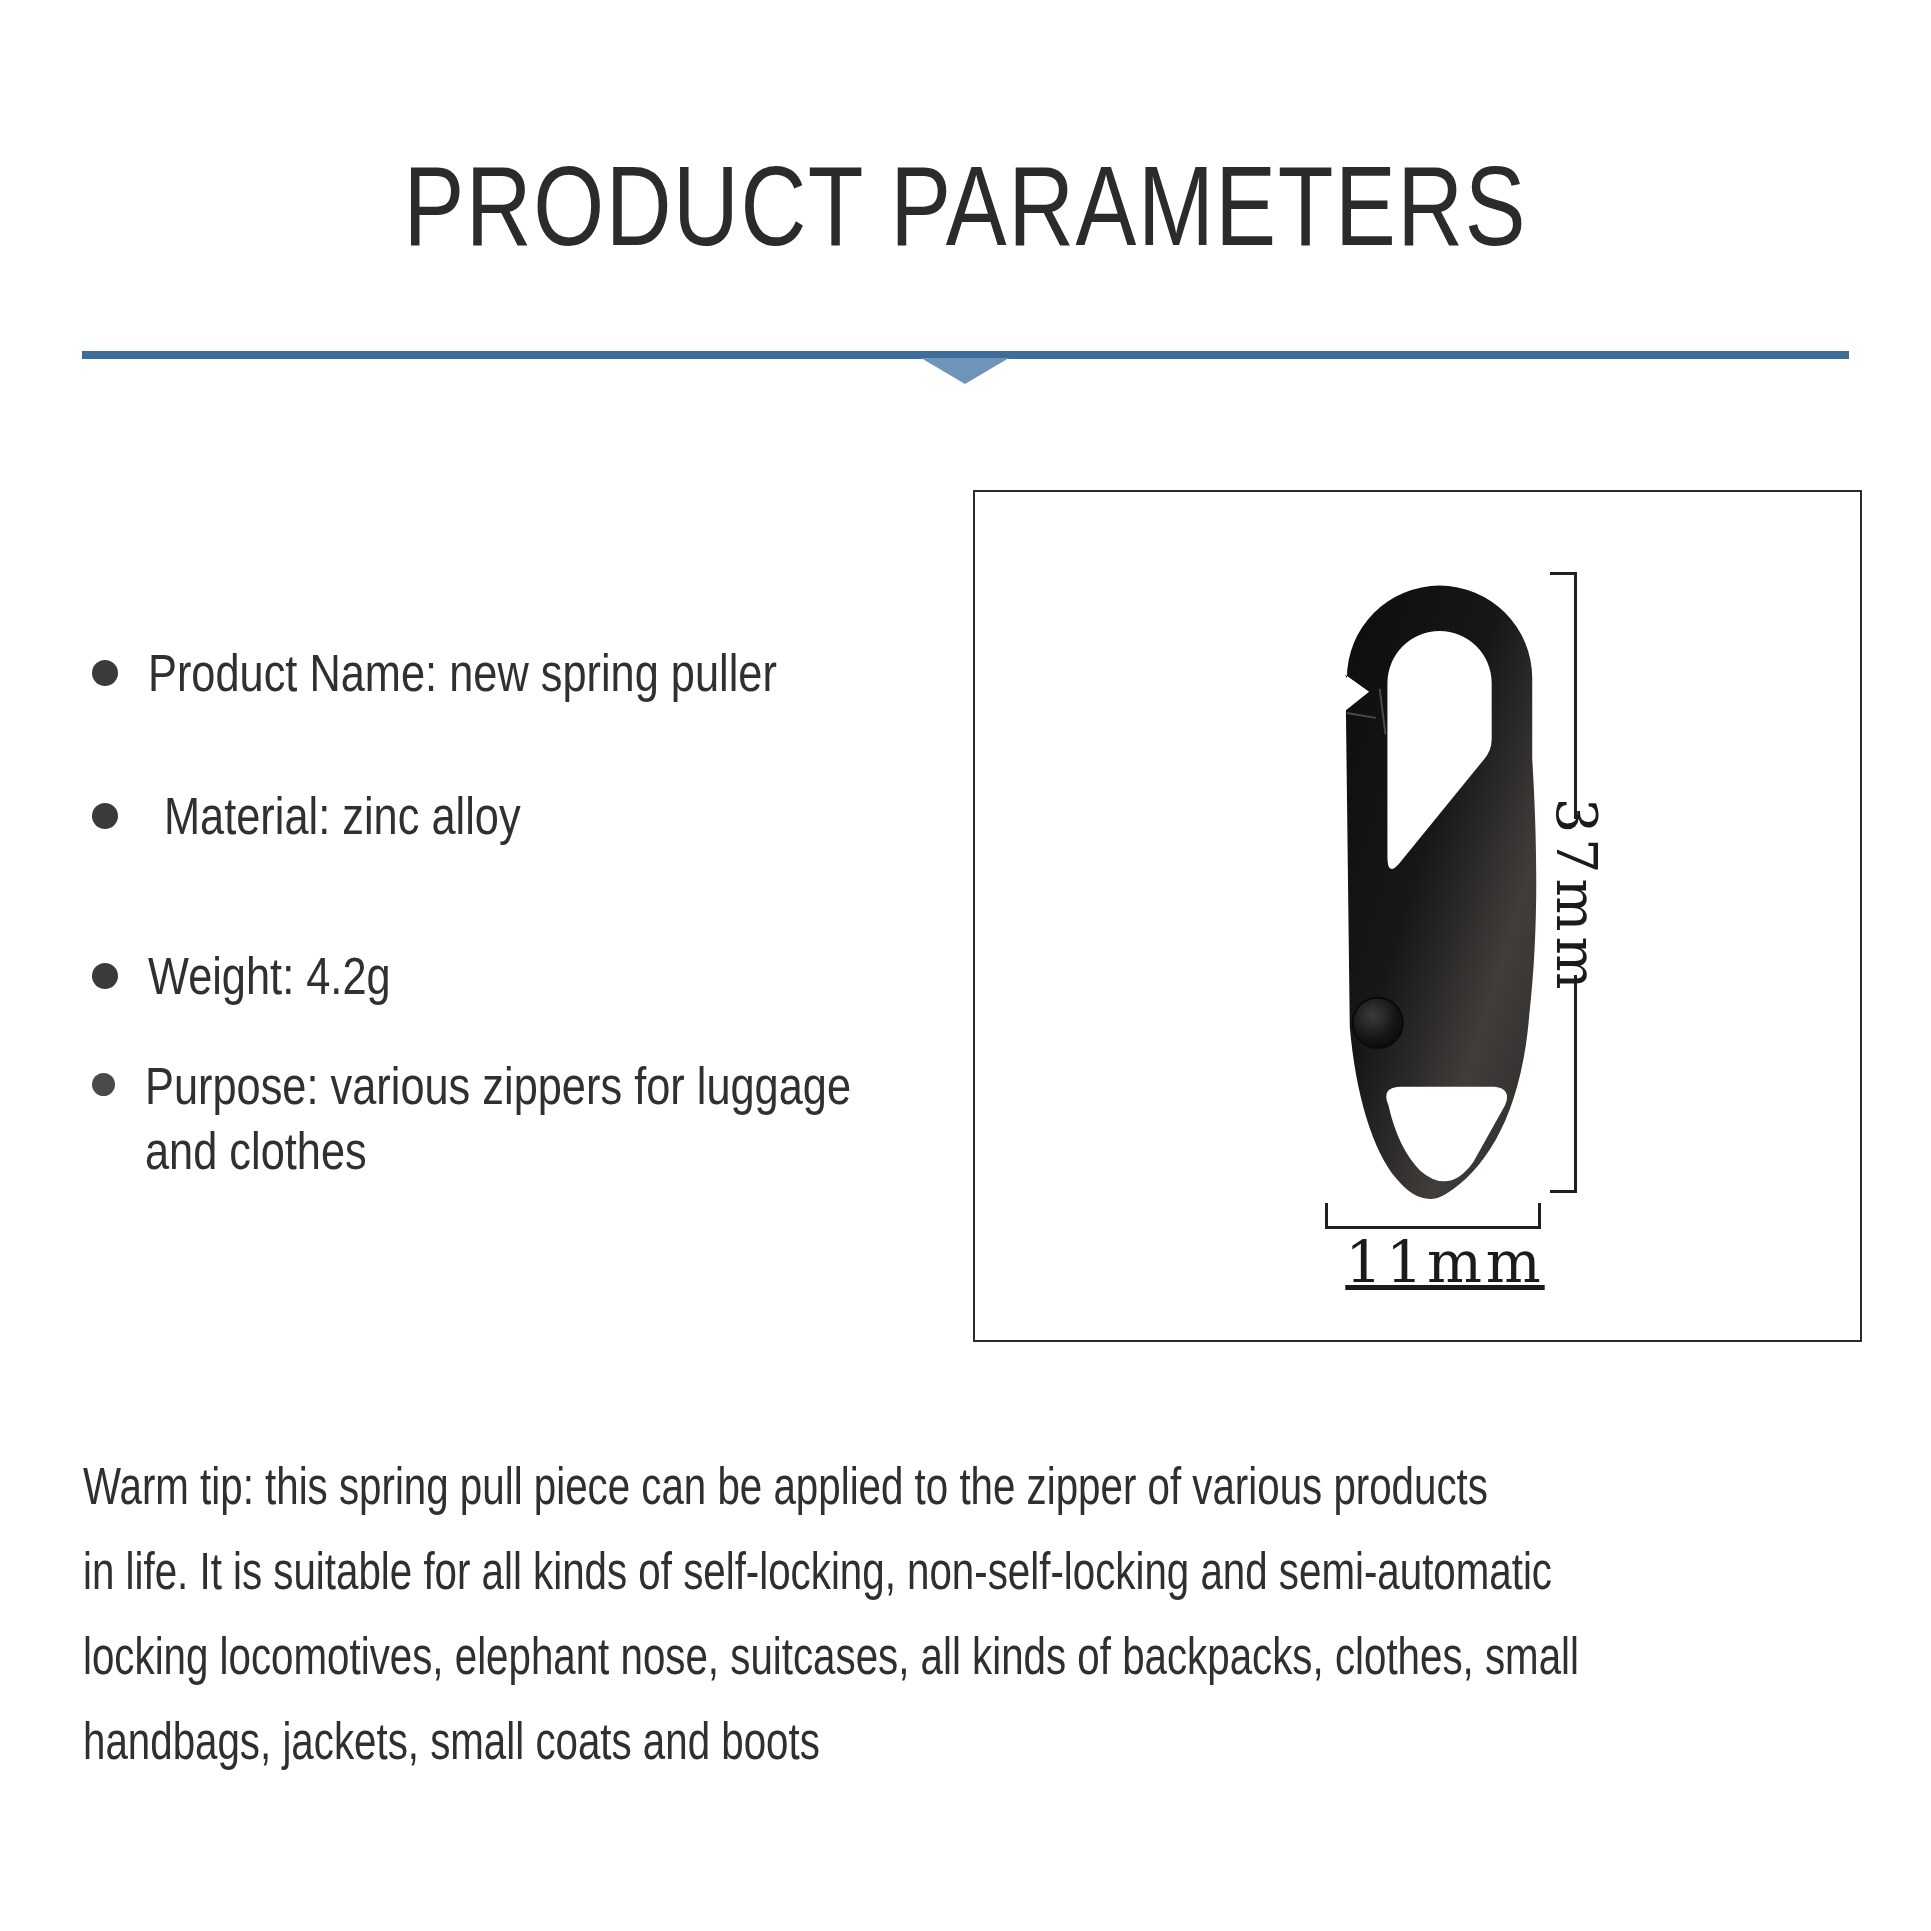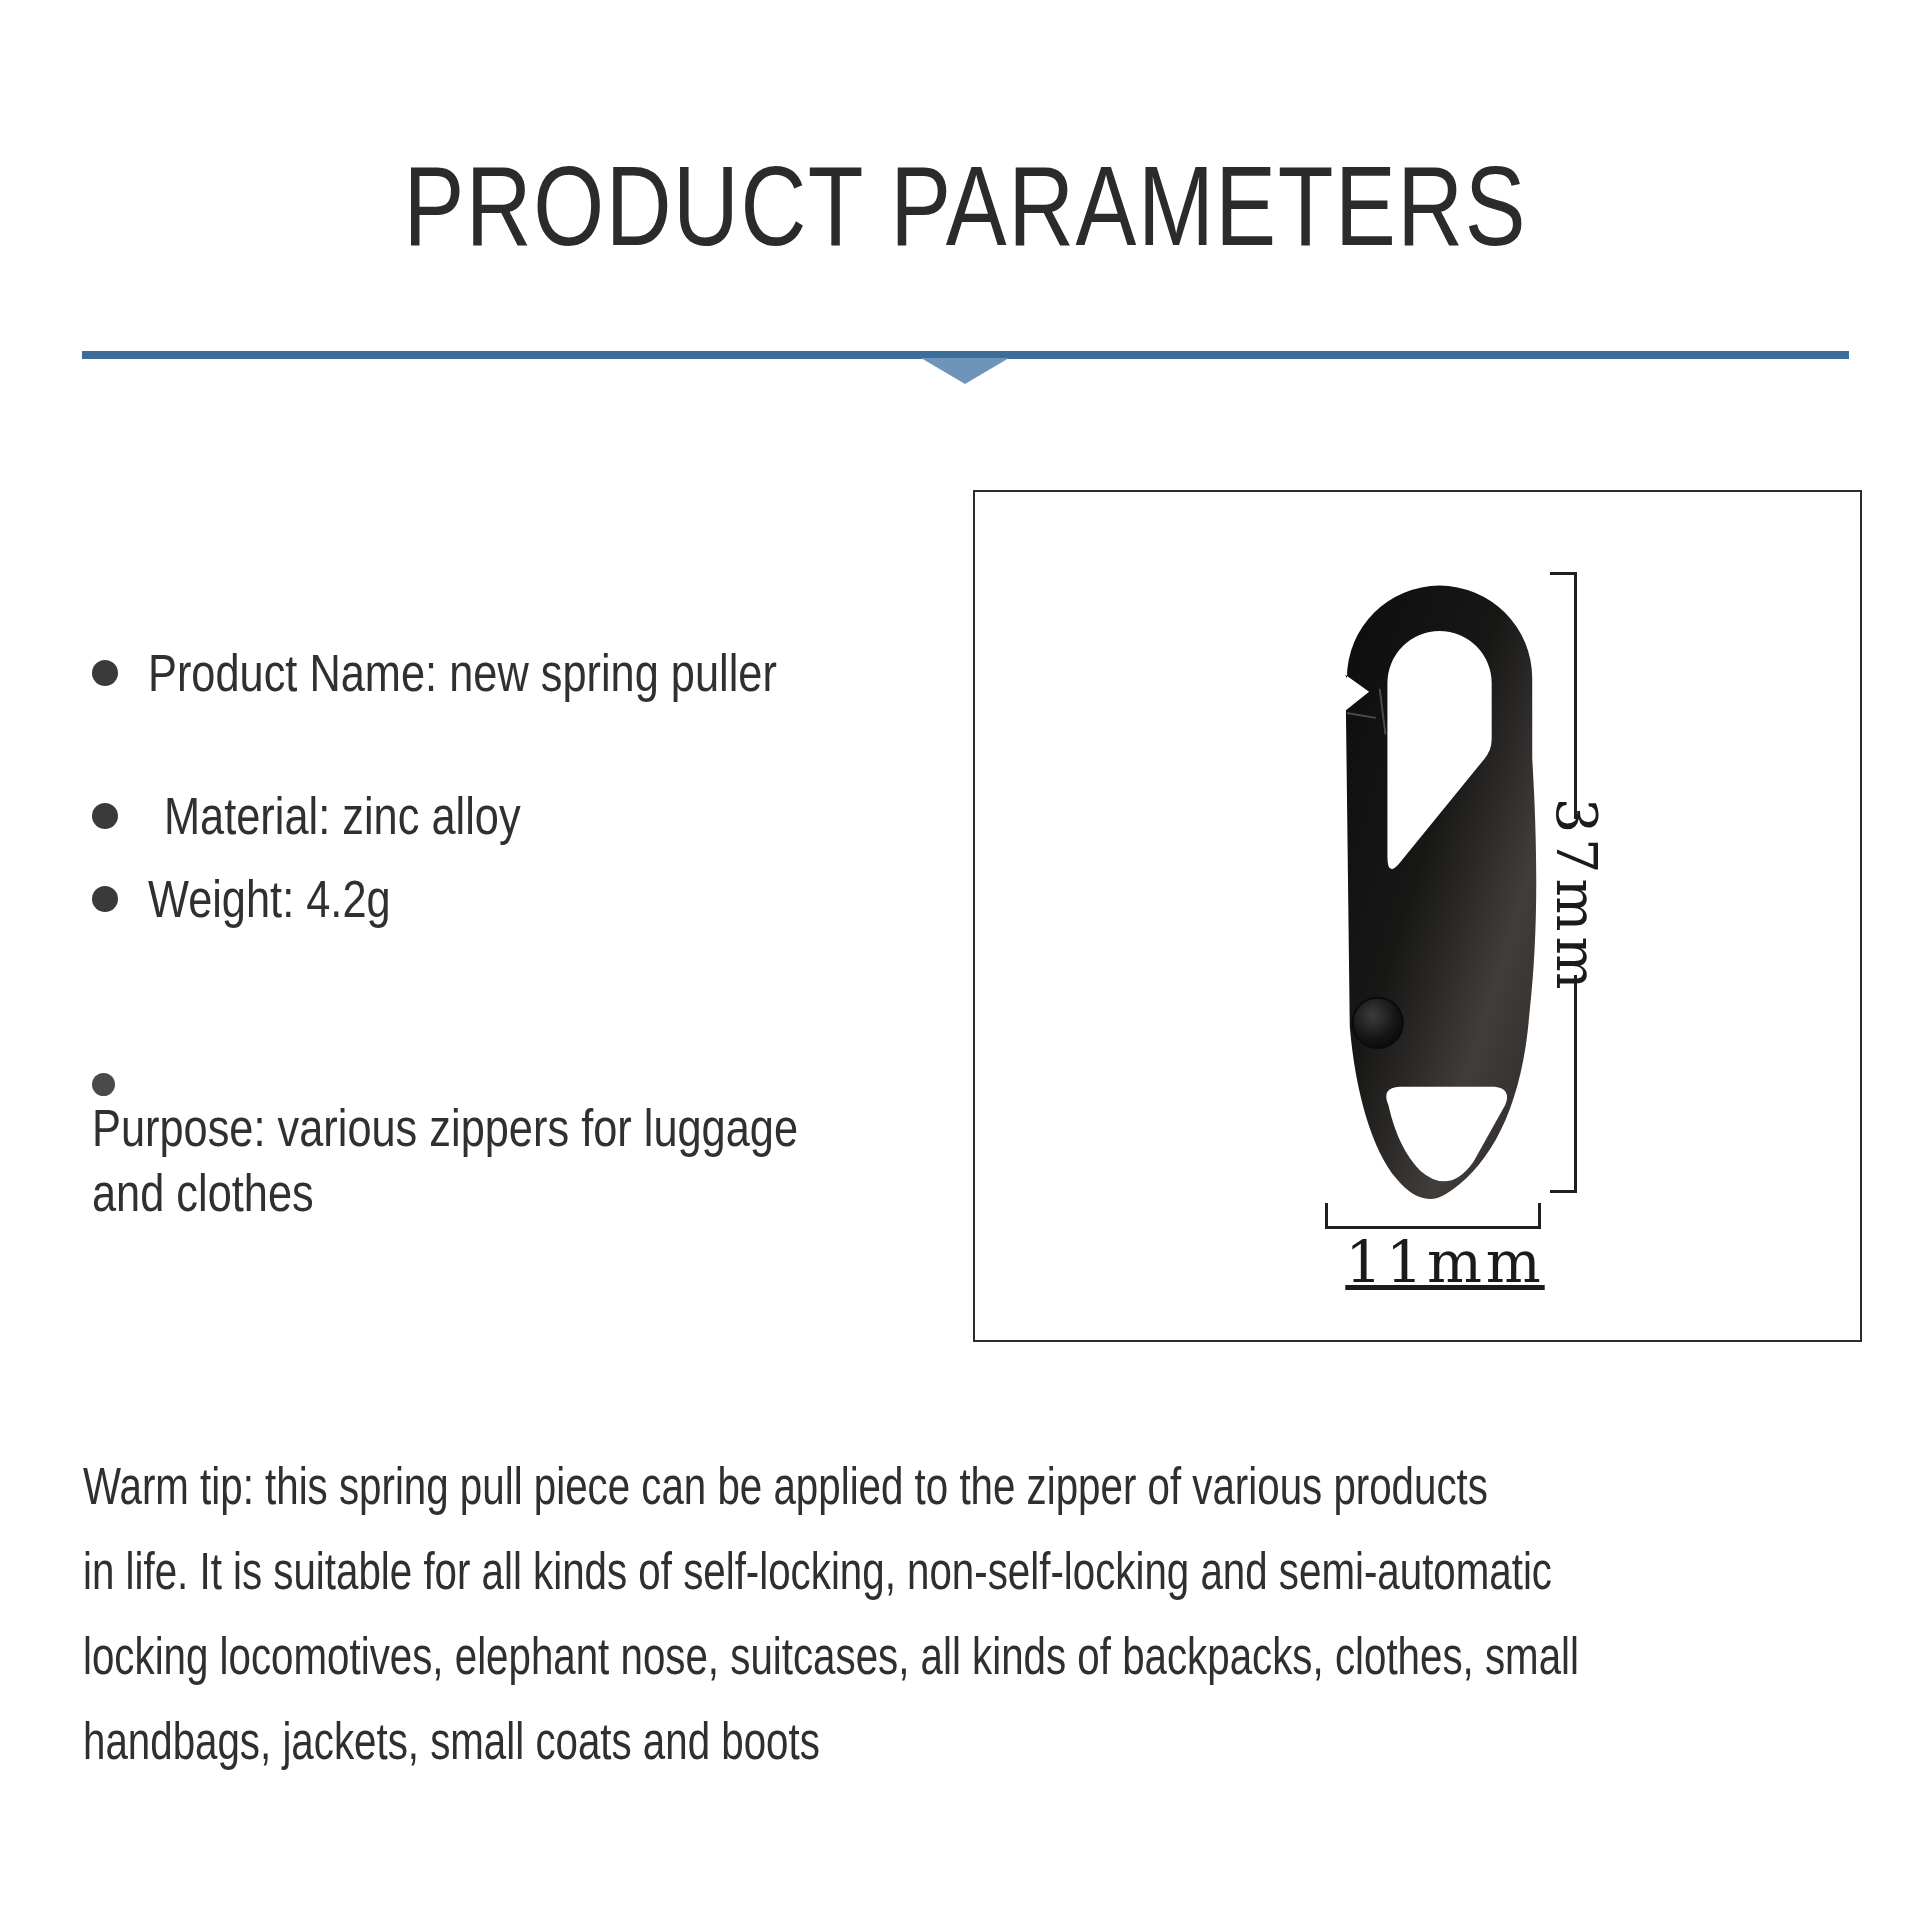--- a/index.html
+++ b/index.html
@@ -16,21 +16,21 @@
   
   .divider-line{position:absolute;left:82px;top:351px;width:1767px;height:7.7px;background:var(--blue,#3e6d9a);}
   .divider-arrow{
     position:absolute;left:921px;top:358px;width:0;height:0;
     border-left:44px solid transparent;border-right:44px solid transparent;
     border-top:26px solid var(--blue-light,#6e94b9);
   }
   
   .bullet-item{position:absolute;left:92px;display:flex;align-items:flex-start;}
   .bullet-item.b1{top:641px;} .bullet-item.b2{top:784px;gap:16px;}
-  .bullet-item.b3{top:867px;} .bullet-item.b4{top:1054px;flex-direction:column;}
+  .bullet-item.b3{top:944px;} .bullet-item.b4{top:1054px;}
   .dot{width:26px;height:26px;border-radius:50%;background:#3a3a3a;margin-top:19.3px;margin-right:30px;flex:none;}
   .b4 .dot{width:23px;height:23px;background:#4a4a4a;}
   .bullet-text{font-size:51px;line-height:65px;color:#303030;transform:scaleX(0.85);transform-origin:0 0;}
   .bullet-text div{white-space:nowrap;}
   
   .product-box{position:absolute;left:973px;top:490px;width:885px;height:848px;border:2.9px solid #2c2c2c;background:#ffffff;}
   .puller-svg{position:absolute;left:1337px;top:575px;width:208px;height:641px;}
   
   .dim{position:absolute;background:#1f1f1f;}
   .dim-v-seg1{left:1574px;top:572px;width:2.9px;height:247px;}

